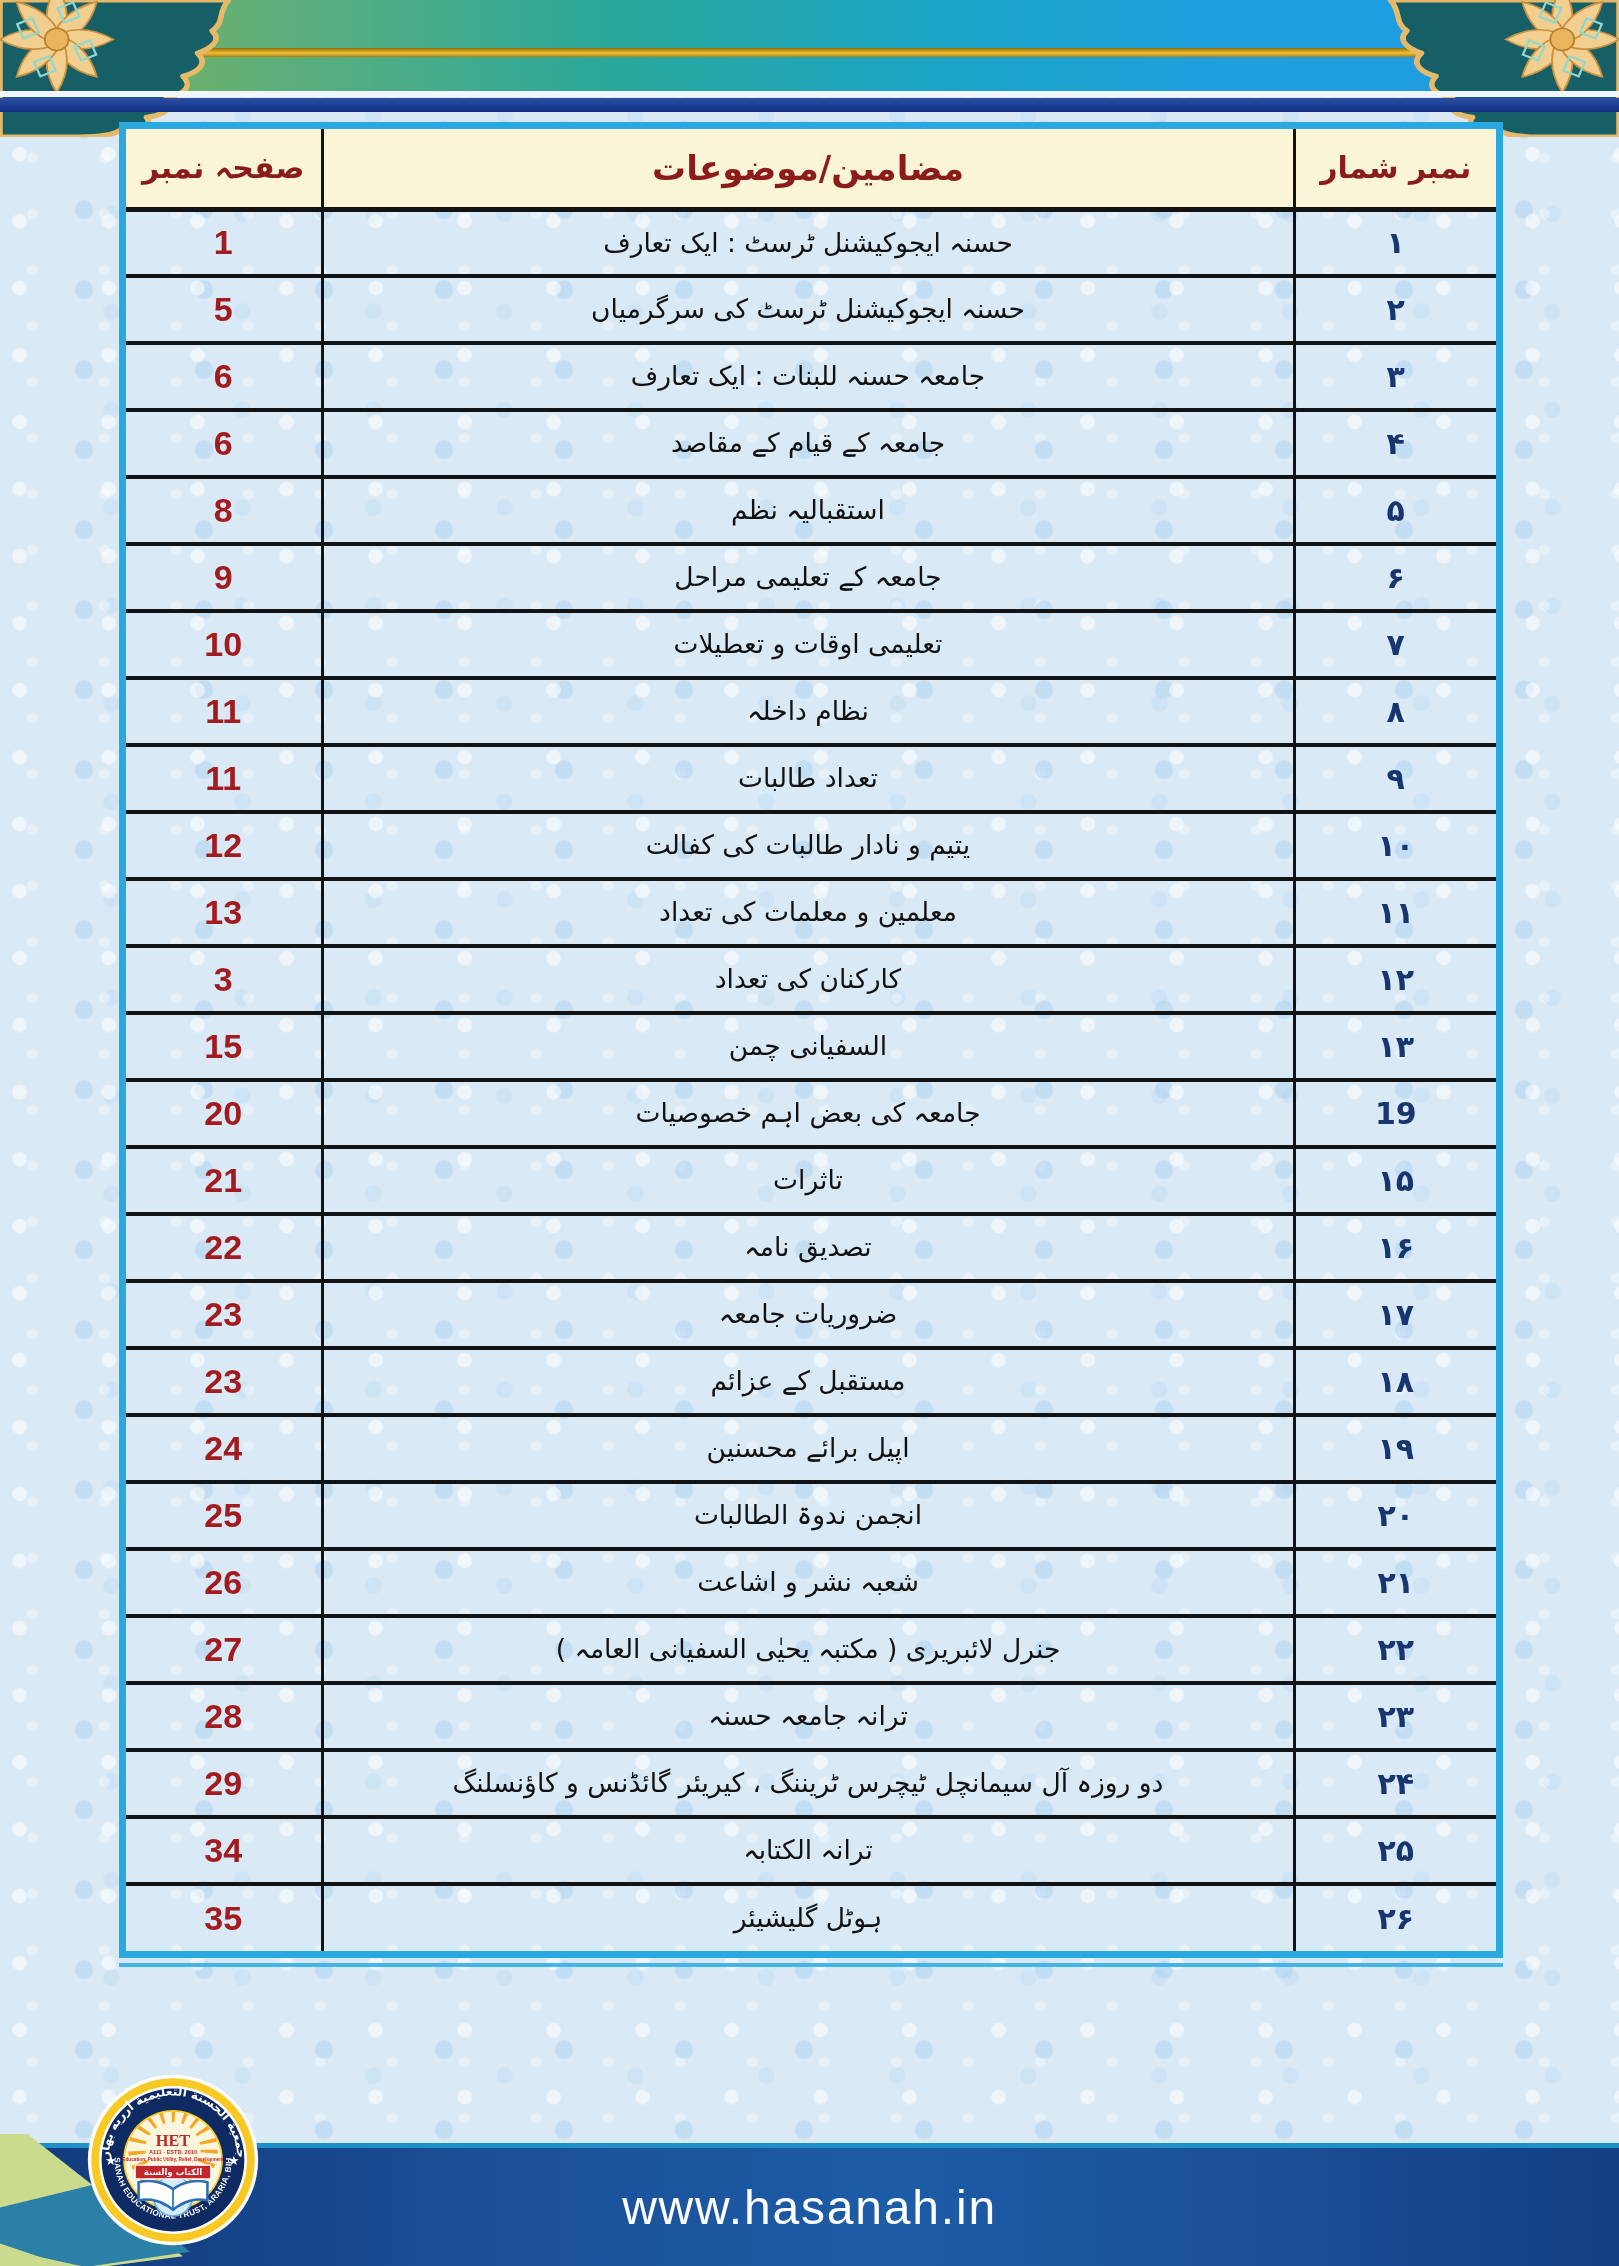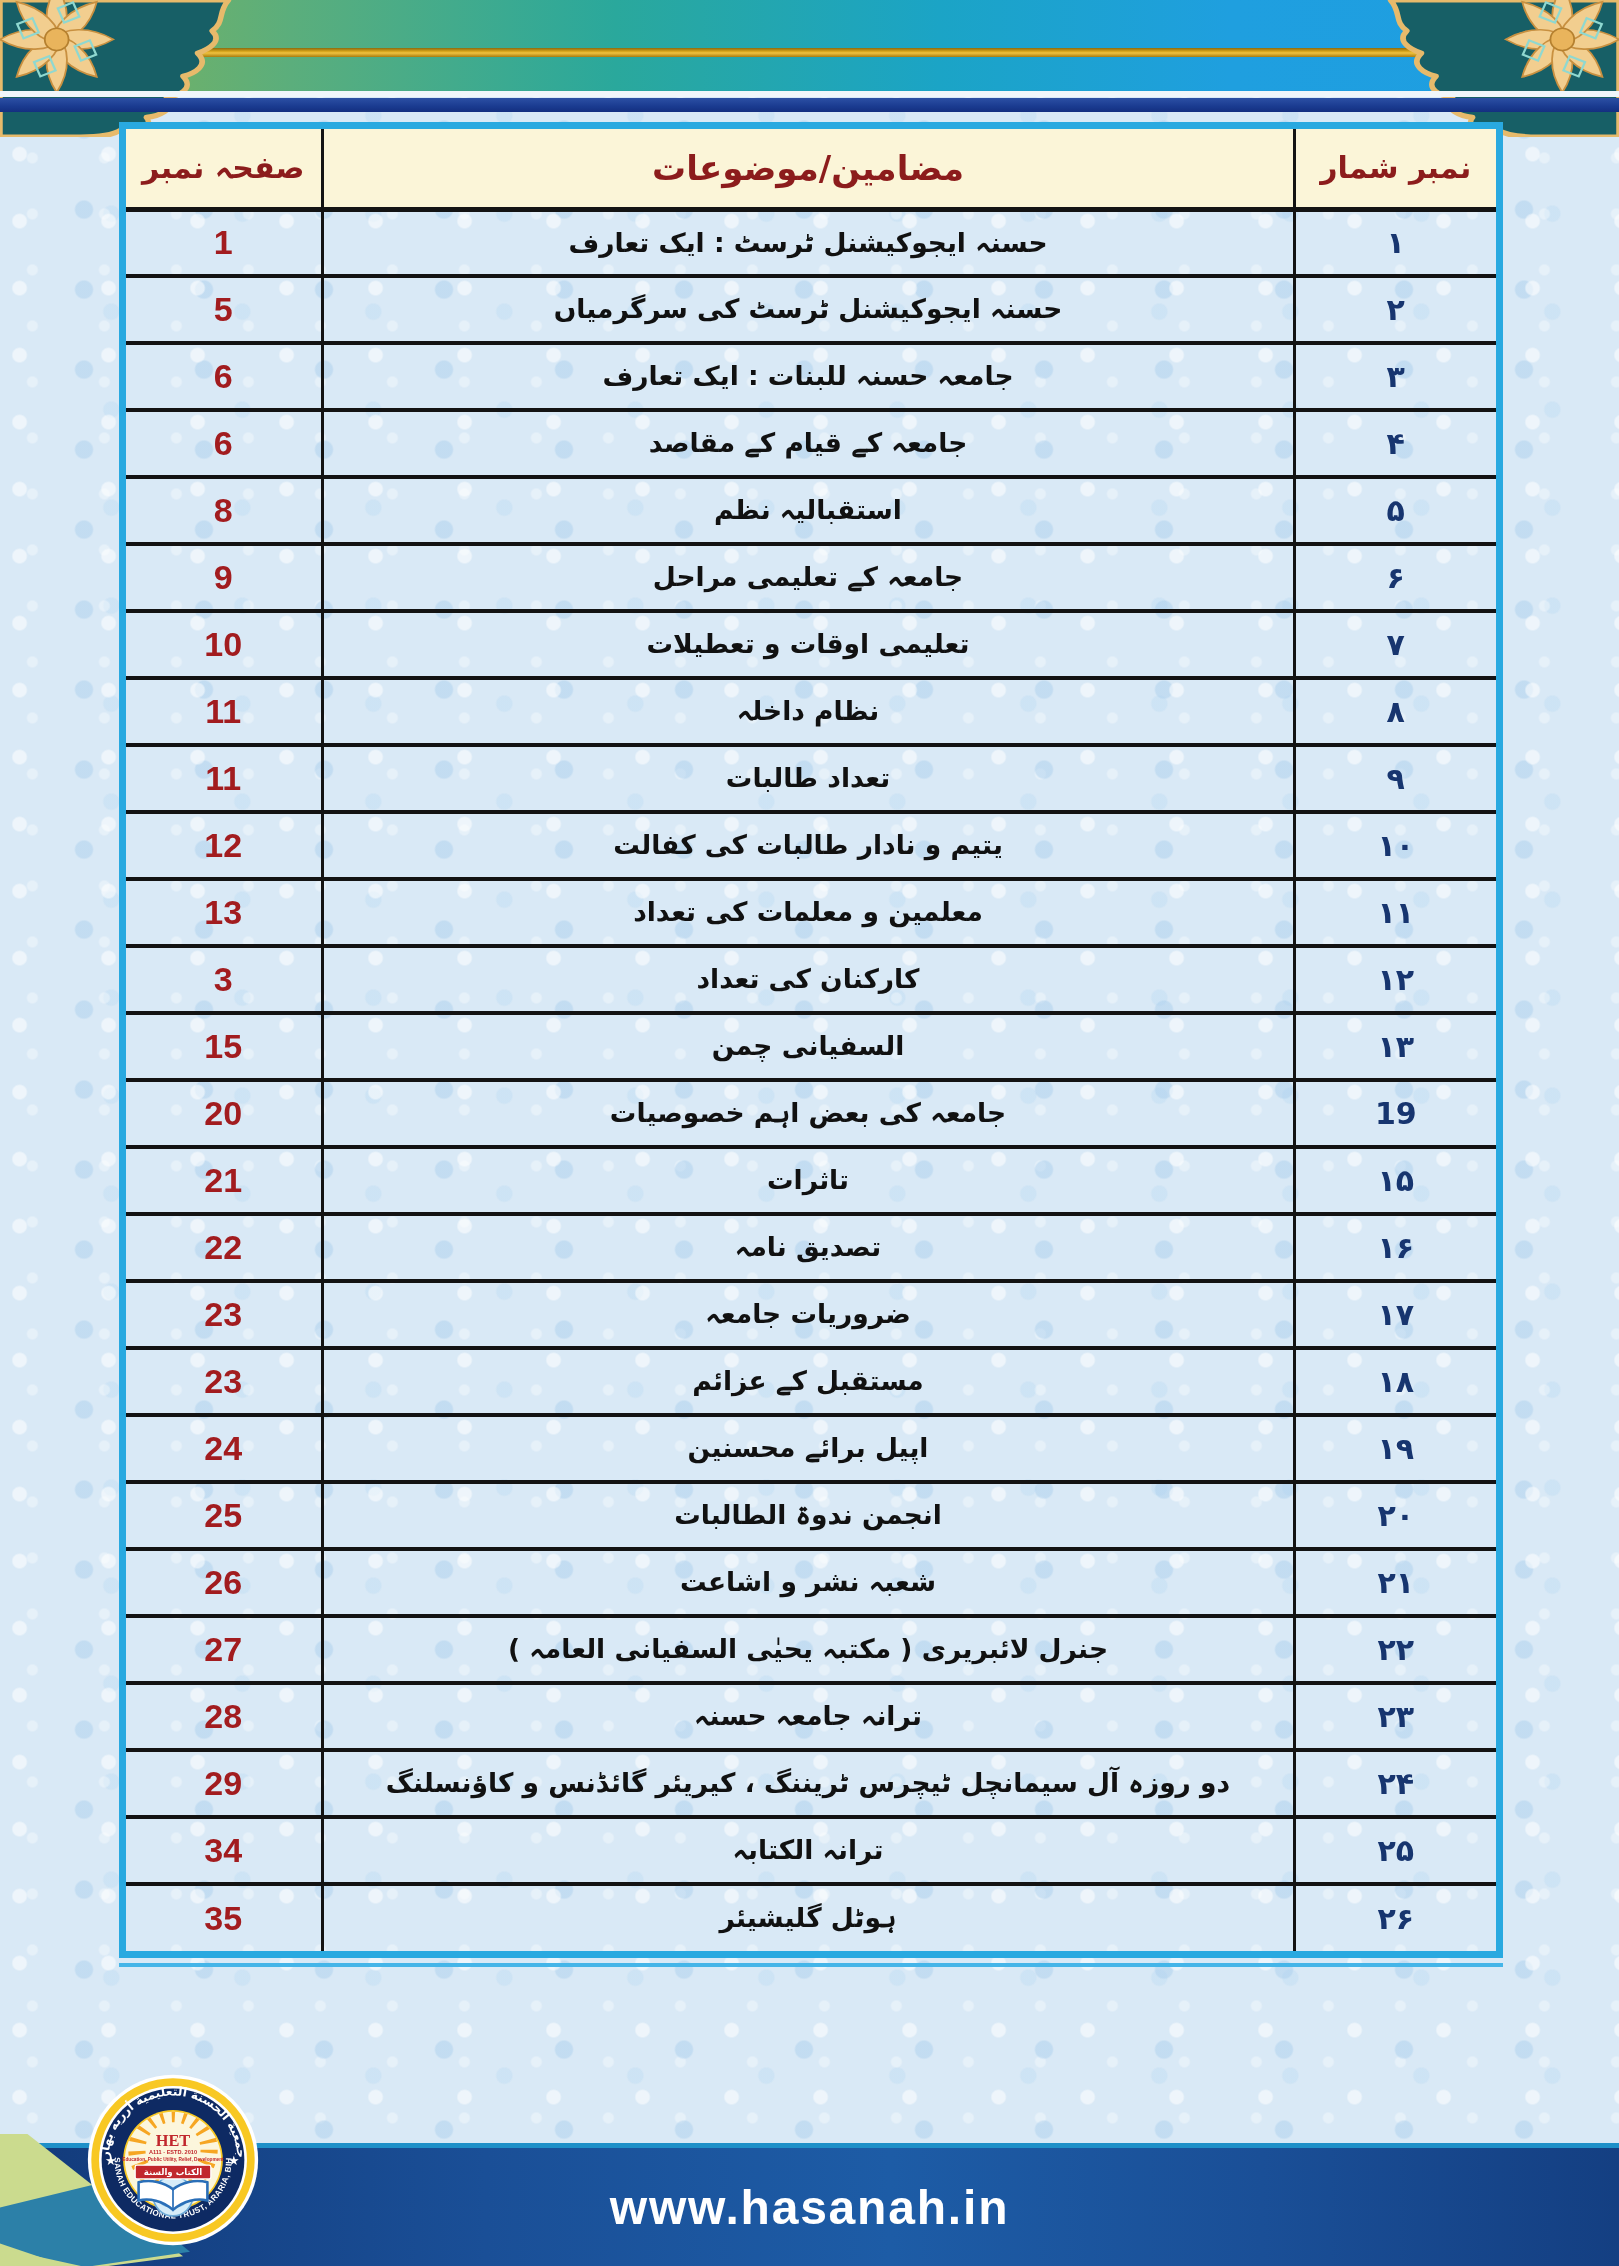--- a/index.html
+++ b/index.html
@@ -50,36 +50,36 @@
     background:#fbf5d8; height:80px; border-bottom:5.5px solid #131313;
     color:#8c1c1c; font-weight:bold;
     font-family:"DejaVu Sans", sans-serif;
   }
   thead td.topic { font-size:34px;margin-top:22px; }
   thead td.serial, thead td.page { font-size:30px;margin-top:36px; }
   tbody td { height:67px; }
   tbody tr + tr td { border-top:4.6px solid #131313; }
   td.topic { border-left:3.7px solid #131313; border-right:3.7px solid #131313; }
   tbody td.topic {
-    color:#111; font-weight:bold; font-size:26.5px;
+    color:#111; font-weight:normal; font-size:26.5px;
     font-family:"DejaVu Sans", sans-serif; line-height:1.15;
   }
   tbody td.serial { color:#17356f; font-weight:bold; font-size:30px; }
   tbody td.page   { color:#a21c1f; font-weight:bold; font-size:34px;
                     font-family:"Liberation Sans", sans-serif; }
 
   
   .footer-band {
     position:absolute; left:0; bottom:0; width:1619px; height:124px; z-index:1;
     border-top:5.5px solid #1e90c8;
     background:linear-gradient(90deg,#123a7a 0%, #1a4f97 30%, #1d5ca6 55%, #1a4f97 78%, #143f82 100%);
     display:flex; align-items:center; justify-content:center;
   }
   .footer-url {
-    color:#ffffff; font-family:"Liberation Sans", sans-serif; font-weight:bold;
+    color:#ffffff; font-family:"Liberation Sans", sans-serif; font-weight:normal;
     font-size:48px; letter-spacing:1.8px;
   }
   .chevron { position:absolute; }
   .chevron.lime  { left:0; top:2134px; width:183px; height:133px; background:#cbdb8e; z-index:2;
                    clip-path:polygon(0 0, 15% 0, 100% 92%, 55% 100%, 0 100%); }
   .chevron.teal  { left:0; top:2182px; width:190px; height:85px; background:#2c80a8; z-index:3;
                    clip-path:polygon(0 30%, 55% 0, 100% 82%, 45% 100%, 0 78%); }
   .chevron.lime2 { left:0; top:2241px; width:68px; height:25.6px; background:#cbdb8e; z-index:4;
                    clip-path:polygon(0 10%, 100% 100%, 0 100%); }
   .logo { position:absolute; left:87px; top:2074px; z-index:5; }

